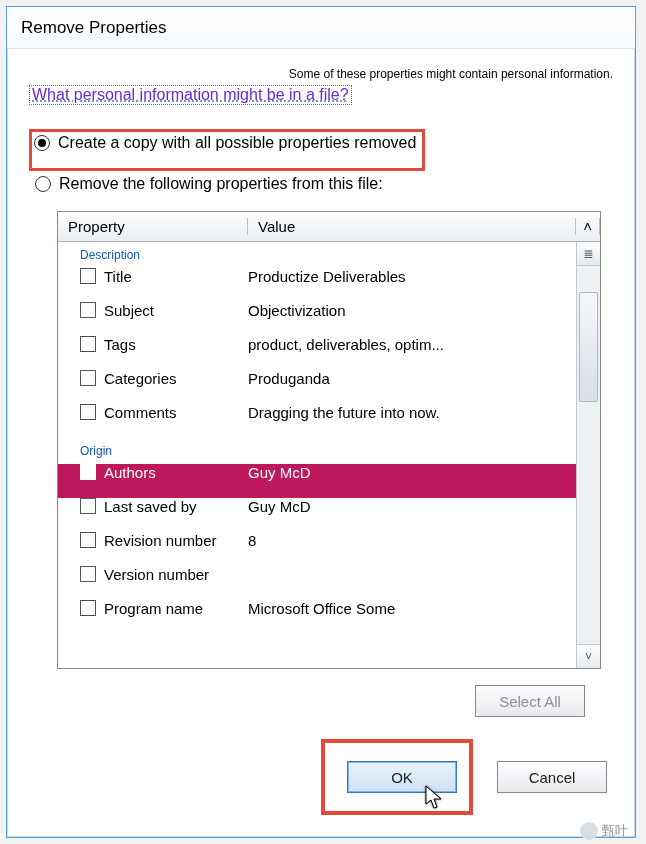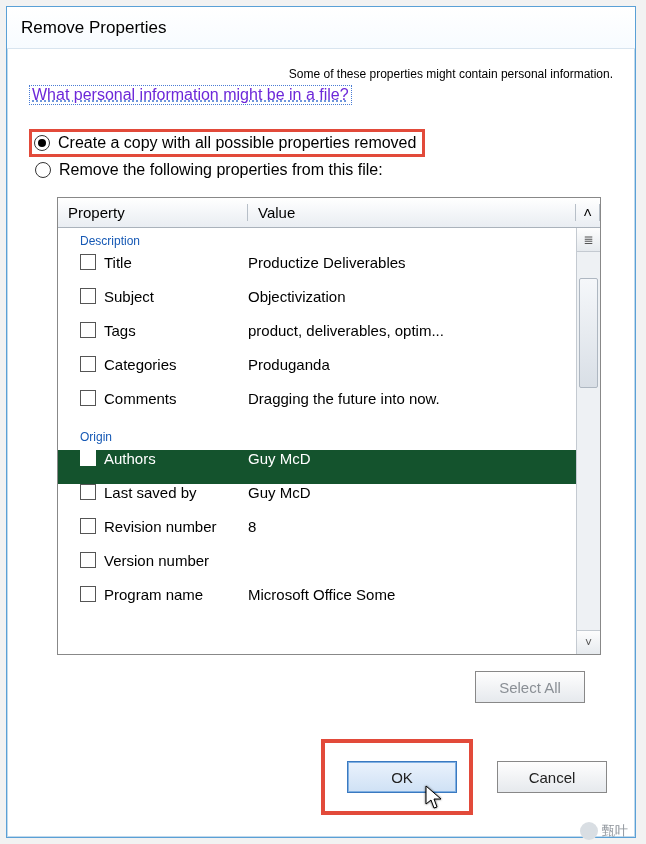--- a/index.html
+++ b/index.html
@@ -56,21 +56,21 @@
   .radio-row {
     display: flex;
     align-items: center;
     gap: 8px;
     font-size: 16px;
     padding: 4px 2px;
     margin-left: 4px;
   }
   .highlight-red {
     border: 3px solid #e24a3a;
-    padding: 2px 6px 2px 2px;
+    padding: 2px 6px 16px 2px;
     margin-left: 0;
     display: inline-flex;
   }
   .radio {
     width: 16px; height: 16px;
     border: 1.5px solid #333;
     border-radius: 50%;
     background: #fff;
     display: inline-flex;
     align-items: center; justify-content: center;
@@ -131,21 +131,21 @@
   .row .chk {
     width: 16px; height: 16px;
     border: 1.5px solid #555;
     background: #fff;
     margin-right: 8px;
     flex: none;
   }
   .row .pname { width: 144px; }
   .row .pval  { flex: 1; padding-right: 6px; white-space: nowrap; overflow: hidden; text-overflow: ellipsis; }
   .row.selected {
-    background: #14532d;
+    background: #be185d;
     color: #fff;
   }
   .row.selected .chk { border-color: #fff; }
   .vscroll {
     position: absolute;
     right: 0; top: 0; bottom: 0;
     width: 24px;
     background: #eef1f4;
     border-left: 1px solid #c4cad1;
     display: flex;

